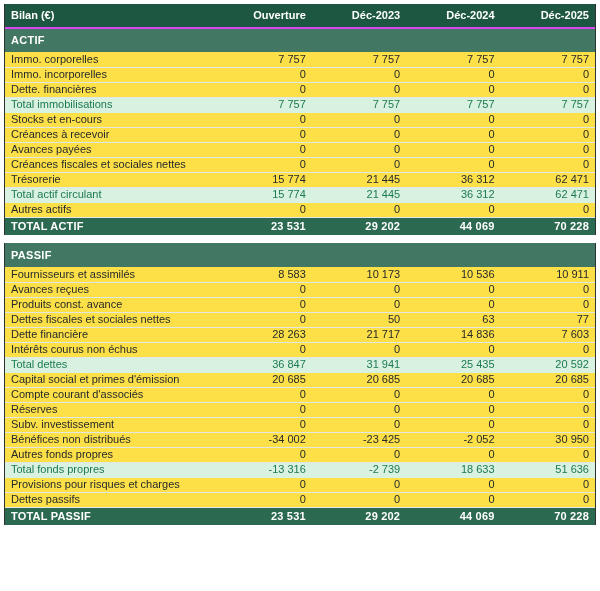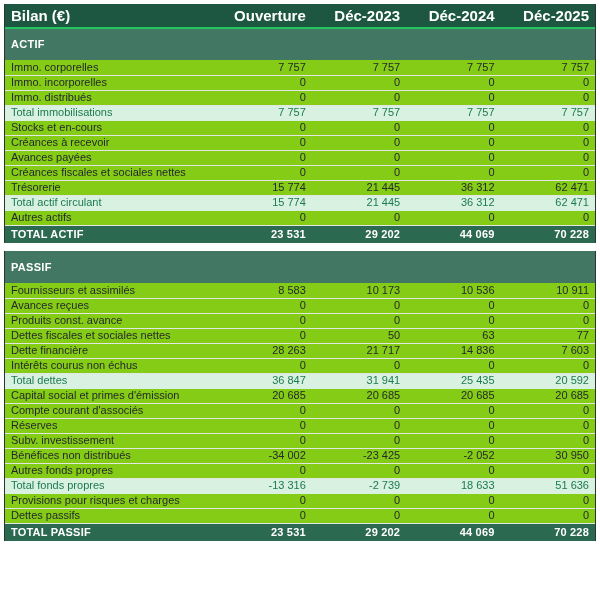--- a/index.html
+++ b/index.html
@@ -41,35 +41,35 @@
   .lbl { text-align: left; padding-left: 6px; }
   .num { text-align: right; padding-right: 6px; }
 
   tr.header-row {
     background: var(--header-bg, #1d5741);
     height: 24px;
   }
   tr.header-row th {
     color: #ffffff;
     font-weight: bold;
-    font-size: 15px;
-    border-bottom: 2px solid #22c55e;
+    font-size: 11px;
+    border-bottom: 2px solid #d946ef;
   }
   tr.section-row {
     background: var(--section-bg, #417763);
-    height: 32px;
+    height: 24px;
   }
   tr.section-row td {
     color: #ffffff;
     font-weight: bold;
     font-size: 11px;
     letter-spacing: 0.3px;
   }
   tr.normal-row {
-    background: #84cc16;
+    background: #fde047;
     height: 15px;
     border-bottom: 1px solid var(--row-border, #e3e7e4);
   }
   tr.normal-row td { color: var(--row-text, #25292c); font-weight: normal; }
   tr.subtotal-row {
     background: var(--subtotal-bg, #d9f1e0);
     height: 15px;
     border-bottom: 1px solid var(--subtotal-bg, #d9f1e0);
   }
   tr.subtotal-row td { color: var(--subtotal-text, #1c7a50); font-weight: normal; }
@@ -116,21 +116,21 @@
             <td class="num">7 757</td>
           </tr>
           <tr class="normal-row">
             <td class="lbl">Immo. incorporelles</td>
             <td class="num">0</td>
             <td class="num">0</td>
             <td class="num">0</td>
             <td class="num">0</td>
           </tr>
           <tr class="normal-row">
-            <td class="lbl">Immo. distribués</td>
+            <td class="lbl">Dette. financières</td>
             <td class="num">0</td>
             <td class="num">0</td>
             <td class="num">0</td>
             <td class="num">0</td>
           </tr>
           <tr class="subtotal-row">
             <td class="lbl">Total immobilisations</td>
             <td class="num">7 757</td>
             <td class="num">7 757</td>
             <td class="num">7 757</td>

